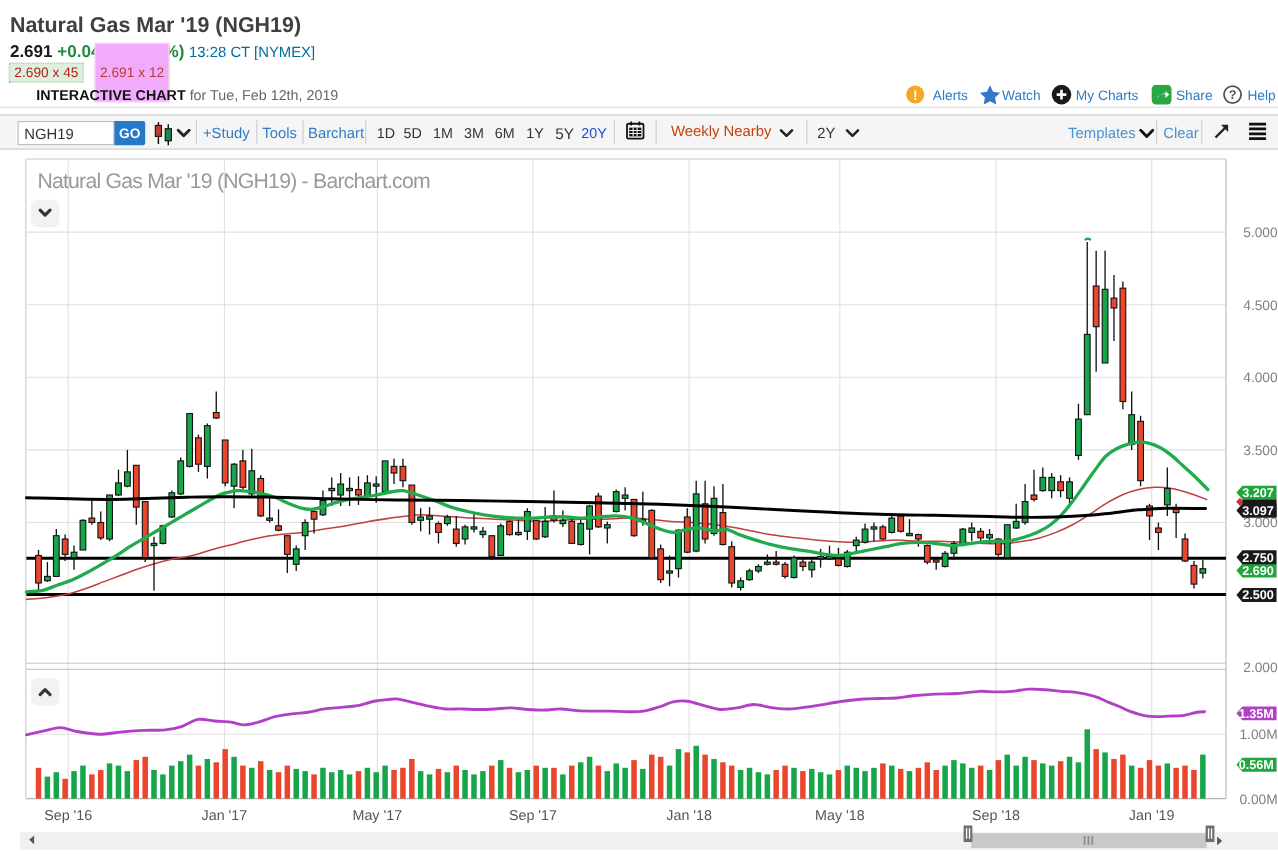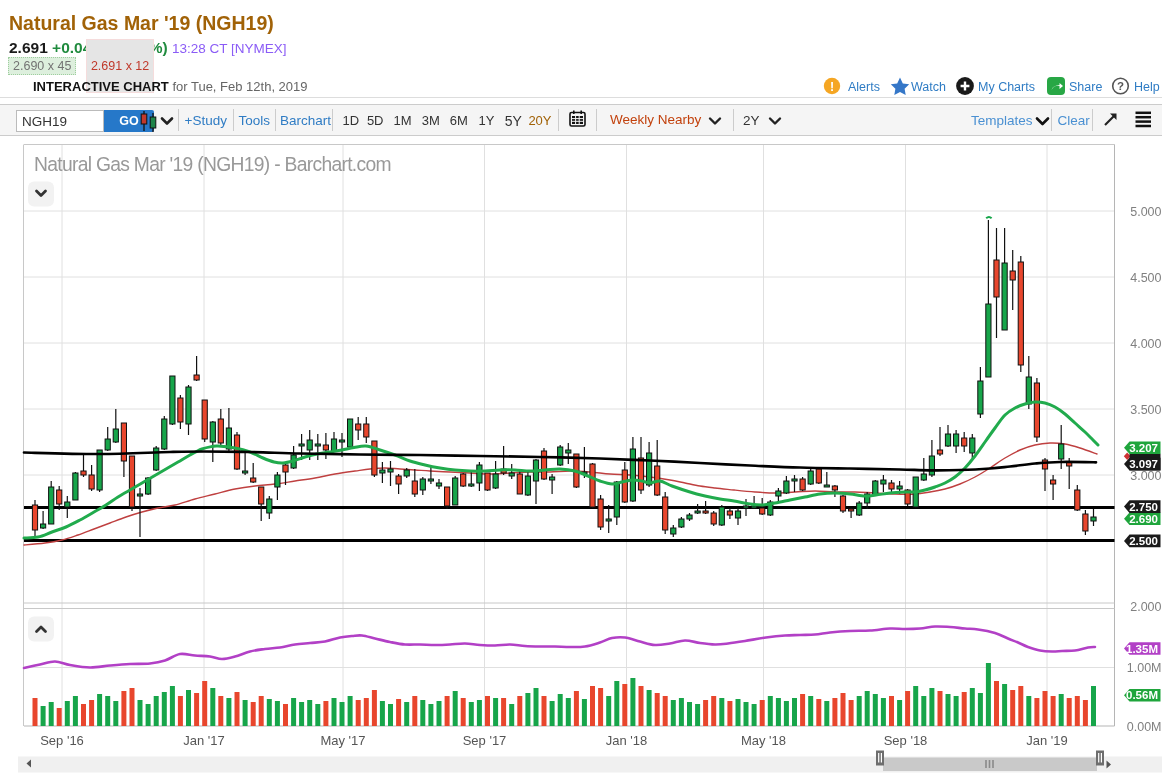--- a/index.html
+++ b/index.html
@@ -5,25 +5,25 @@
 * { margin:0; padding:0; box-sizing:border-box; }
 html,body { width:1162px; height:776px; background:#fff;
   font-family:"Liberation Sans", sans-serif; overflow:hidden; position:relative; }
 .abs { position:absolute; }
 .blue { color:#2f7cc4; }
 .sep { position:absolute; top:109px; height:22px; width:1px; background:#ccc; }
 </style>
 </head>
 <body>
 
-<div class="abs" style="left:9px;top:12px;font-size:19.5px;font-weight:bold;color:#a16207;">Natural Gas Mar '19 (NGH19)</div>
-<div class="abs" style="left:9px;top:39px;font-size:15.5px;color:#1a1a1a;"><b>2.691</b> <b style="color:#208b3e;margin-top:40px;">+0.049 (+1.85%)</b> <span style="font-size:13.5px;color:#8b5cf6;">13:28 CT [NYMEX]</span></div>
+<div class="abs" style="left:9px;top:12px;font-size:19.5px;font-weight:bold;color:#404040;">Natural Gas Mar '19 (NGH19)</div>
+<div class="abs" style="left:9px;top:39px;font-size:15.5px;color:#1a1a1a;"><b>2.691</b> <b style="color:#208b3e;margin-top:40px;">+0.049 (+1.85%)</b> <span style="font-size:13.5px;color:#0369a1;">13:28 CT [NYMEX]</span></div>
 <div class="abs" style="left:8px;top:59px;font-size:12.5px;">
-  <span style="background:#ddefdd;border:1px dotted #9fce9f;color:#737373;padding:1px 4px;">2.690 x 45</span>
-  <span style="background:#e5e5e5;border:1px solid #f5dcdc;color:#c0392b;padding:19px 4px;margin-left:6px;">2.691 x 12</span>
+  <span style="background:#ddefdd;border:1px dotted #9fce9f;color:#b91c1c;padding:1px 4px;">2.690 x 45</span>
+  <span style="background:#f0abfc;border:1px solid #f5dcdc;color:#c0392b;padding:19px 4px;margin-left:6px;">2.691 x 12</span>
 </div>
 <div class="abs" style="left:9px;top:79px;font-size:13px;color:#666;"><b style="color:#111;margin-left:24px;">INTERACTIVE CHART</b> for Tue, Feb 12th, 2019</div>
 
 <div class="abs" style="left:820px;top:77px;width:342px;height:20px;font-size:12.5px;color:#2f7cc4;">
   <svg width="342" height="20" style="position:absolute;top:0;left:0">
     <circle cx="12" cy="9" r="8.2" fill="#f5a623"></circle>
     <text x="12" y="13.5" font-size="12.5" font-weight="bold" fill="#fff" text-anchor="middle">!</text>
     <path d="M 80 0.5 L 82.8 6.4 89.2 7.3 84.6 11.7 85.7 18 80 15 74.3 18 75.4 11.7 70.8 7.3 77.2 6.4 Z" fill="#3577c8"></path>
     <circle cx="145" cy="9" r="8.9" fill="#1a1a1a"></circle>
     <path d="M 145 4.6 V 13.4 M 140.6 9 H 149.4" stroke="#fff" stroke-width="2.4"></path>
@@ -36,21 +36,21 @@
   <span style="position:absolute;left:91px;top:3px;">Watch</span>
   <span style="position:absolute;left:158px;top:3px;">My Charts</span>
   <span style="position:absolute;left:249px;top:3px;">Share</span>
   <span style="position:absolute;left:314px;top:3px;">Help</span>
 </div>
 
 <div class="abs" style="left:0;top:97px;width:1162px;height:1px;background:#ddd;"></div>
 
 <div class="abs" style="left:0;top:104px;width:1162px;height:32px;background:#f5f5f5;border-top:1px solid #ccc;border-bottom:1px solid #ccc;"></div>
 <input class="abs" style="left: 16px; top: 110px; width: 88px; height: 22px; border: 1px solid rgb(187, 187, 187); font-size: 13.5px; padding-left: 5px; color: rgb(51, 51, 51); font-family: &quot;Liberation Sans&quot;, sans-serif;" value="NGH19">
-<div class="abs" style="left:104px;top:110px;width:50px;height:22px;background:#2678c9;color:#fff;font-size:12.5px;font-weight:bold;text-align:center;line-height:22px;border-radius:0 2px 2px 0;">GO</div>
+<div class="abs" style="left:104px;top:110px;width:28px;height:22px;background:#2678c9;color:#fff;font-size:12.5px;font-weight:bold;text-align:center;line-height:22px;border-radius:0 2px 2px 0;">GO</div>
 <svg class="abs" style="left:139px;top:109px;" width="36" height="24">
   <line x1="5" y1="2" x2="5" y2="22" stroke="#111" stroke-width="1.3"></line>
   <rect x="2.2" y="5" width="5.6" height="10" fill="#c0392b" stroke="#111" stroke-width="1"></rect>
   <line x1="14" y1="4" x2="14" y2="23" stroke="#111" stroke-width="1.3"></line>
   <rect x="11.2" y="8" width="5.6" height="11" fill="#1e8449" stroke="#111" stroke-width="1"></rect>
   <path d="M 23 9.5 L 28 14.5 L 33 9.5" fill="none" stroke="#222" stroke-width="2.6" stroke-linecap="round" stroke-linejoin="round"></path>
 </svg>
 <div class="sep" style="left:178px;"></div>
 <div class="abs blue" style="left:184.5px;top:113px;font-size:13.5px;">+Study</div>
 <div class="sep" style="left:233px;"></div>
@@ -58,21 +58,21 @@
 <div class="sep" style="left:275px;"></div>
 <div class="abs blue" style="left:280px;top:113px;font-size:13.5px;">Barchart</div>
 <div class="sep" style="left:332px;"></div>
 <div class="abs" style="left:342.5px;top:113px;font-size:13px;color:#333;">1D</div>
 <div class="abs" style="left:366.9px;top:113px;font-size:13px;color:#333;">5D</div>
 <div class="abs" style="left:393.6px;top:113px;font-size:13px;color:#333;">1M</div>
 <div class="abs" style="left:421.8px;top:113px;font-size:13px;color:#333;">3M</div>
 <div class="abs" style="left:449.8px;top:113px;font-size:13px;color:#333;">6M</div>
 <div class="abs" style="left:478.5px;top:113px;font-size:13px;color:#333;">1Y</div>
 <div class="abs" style="left:504.7px;top:113px;font-size:14px;color:#333;">5Y</div>
-<div class="abs" style="left:528.4px;top:113px;font-size:13px;color:#a16207;text-align:right;">20Y</div>
+<div class="abs" style="left:528.4px;top:113px;font-size:13px;color:#1d4ed8;text-align:right;">20Y</div>
 <div class="sep" style="left:558px;"></div>
 <svg class="abs" style="left:569px;top:110px;" width="18" height="18">
   <rect x="1" y="2.5" width="15" height="13.5" rx="1.5" fill="none" stroke="#111" stroke-width="1.6"></rect>
   <line x1="4.8" y1="0.5" x2="4.8" y2="4" stroke="#111" stroke-width="1.6"></line>
   <line x1="12.2" y1="0.5" x2="12.2" y2="4" stroke="#111" stroke-width="1.6"></line>
   <rect x="3" y="6" width="11" height="8" fill="#111"></rect>
   <g stroke="#f5f5f5" stroke-width="1">
       <line x1="6.6" y1="6" x2="6.6" y2="14"></line>
       <line x1="10.2" y1="6" x2="10.2" y2="14"></line>
       <line x1="3" y1="8.6" x2="14" y2="8.6"></line>

